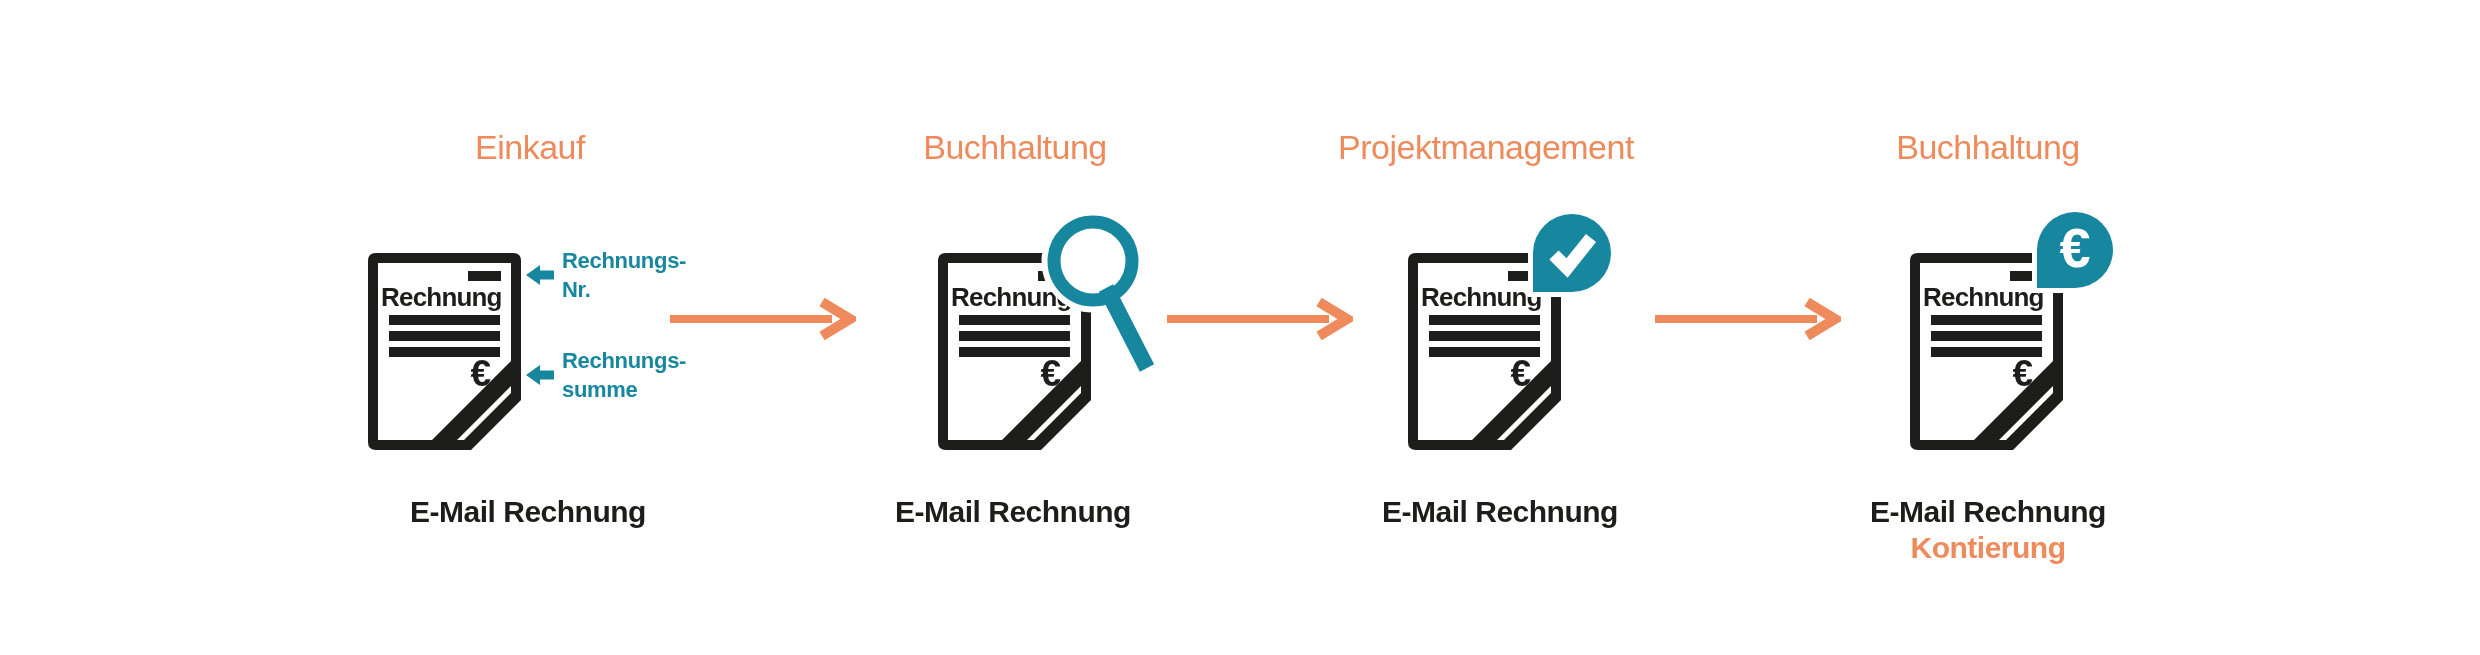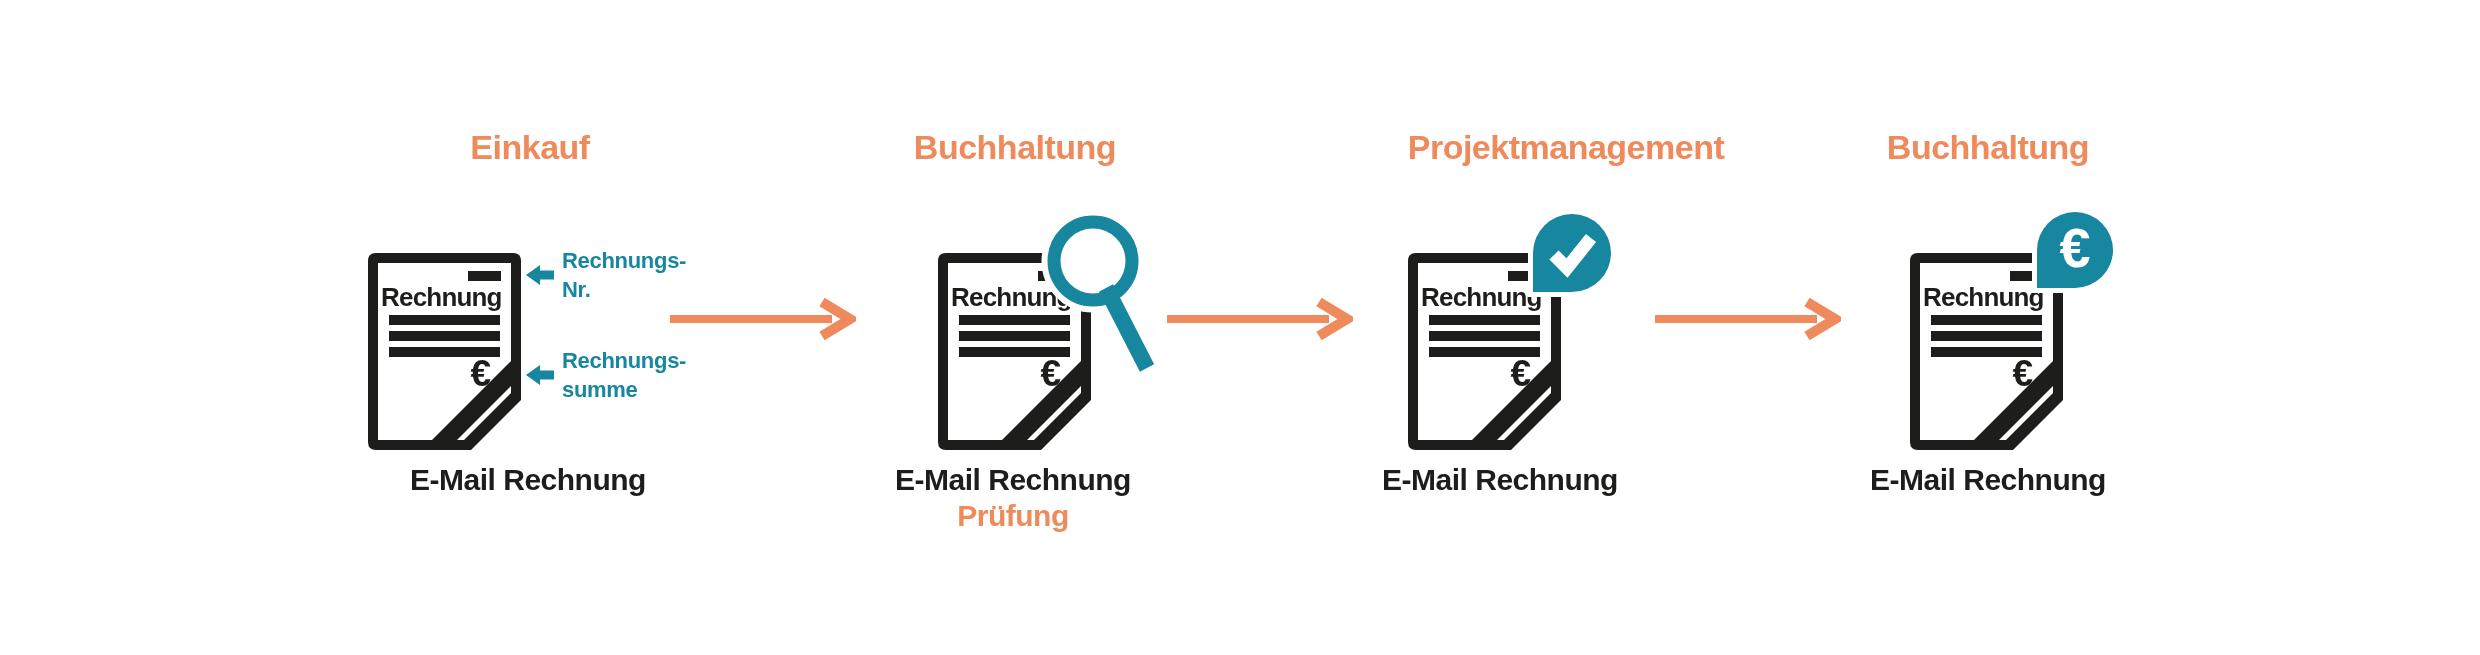--- a/index.html
+++ b/index.html
@@ -11,38 +11,38 @@
   *{margin:0;padding:0;box-sizing:border-box;}
   html,body{background:var(--bg);}
   body{
     width:2480px;height:655px;position:relative;overflow:hidden;
     font-family:"Liberation Sans", sans-serif;
   }
 
   
   .stage-heading{
     position:absolute;top:128px;width:420px;text-align:center;
-    font-size:34px;font-weight:700;color:var(--orange);letter-spacing:-0.5px;
+    font-size:34px;font-weight:400;color:var(--orange);letter-spacing:-0.5px;
   }
 
   
   .doc{position:absolute;top:253px;width:153px;height:175px;padding-left:11px;}
   .doc svg{position:absolute;left:0;top:0;}
   .doc-title{
     position:absolute;left:13px;top:29px;
     font-size:26px;font-weight:600;color:var(--ink);letter-spacing:-0.8px;
   }
   .doc-euro{
     position:absolute;right:30px;top:100px;
     font-size:37px;font-weight:700;color:var(--ink);
   }
 
   
   .caption{position:absolute;top:462px;width:360px;text-align:center;line-height:36px;}
-  .caption-main{font-size:30px;font-weight:600;color:var(--ink);letter-spacing:-0.5px;}
+  .caption-main{font-size:30px;font-weight:600;color:var(--ink);letter-spacing:-0.5px;margin-top:32px;}
   .caption-sub{font-size:30px;font-weight:600;color:var(--orange);letter-spacing:-0.5px;}
 
   
   .connector{position:absolute;top:297px;width:186px;height:44px;}
 
   
   .annot-arrow{position:absolute;width:28px;height:22px;}
   .annot-text{
     position:absolute;left:562px;width:220px;
     font-size:22px;font-weight:700;color:var(--teal);line-height:29px;letter-spacing:-0.3px;
@@ -60,21 +60,21 @@
     color:#fff;font-size:56px;font-weight:700;line-height:1;
     transform:translateY(-2px);
   }
   .magnifier{position:absolute;left:1040px;top:190px;width:130px;height:200px;z-index:3;}
 </style>
 </head>
 <body>
 
 <div class="stage-heading" style="left:320px">Einkauf</div>
 <div class="stage-heading" style="left:805px">Buchhaltung</div>
-<div class="stage-heading" style="left:1356px">Projektmanagement</div>
+<div class="stage-heading" style="left:1276px">Projektmanagement</div>
 <div class="stage-heading" style="left:1778px">Buchhaltung</div>
 
 <div class="doc" style="left:368px">
   <svg width="153" height="197" viewBox="0 0 153 197">
     <path d="M8,0 H145 Q153,0 153,8 V147 L103,197 H8 Q0,197 0,189 V8 Q0,0 8,0 Z" fill="#1D1D1B"></path>
     <path d="M10,10 H143 V140 L96,187 H10 Z" fill="#FFFFFF"></path>
     <path d="M143,108 V133 L89,187 H64 Z" fill="#1D1D1B"></path>
     <rect x="100" y="18" width="33" height="10" fill="#1D1D1B"></rect>
     <rect x="21" y="62" width="111" height="10" fill="#1D1D1B"></rect>
     <rect x="21" y="78" width="111" height="10" fill="#1D1D1B"></rect>
@@ -171,20 +171,20 @@
 
 <div class="badge" style="left:2037px;top:212px;width:76px;height:76px">
   <span class="badge-euro-symbol">€</span>
 </div>
 
 <div class="caption" style="left:348px">
   <div class="caption-main">E-Mail Rechnung</div>
 </div>
 <div class="caption" style="left:833px">
   <div class="caption-main">E-Mail Rechnung</div>
-  <div class="caption-sub">Prüfung</div>
 </div>
 <div class="caption" style="left:1320px">
   <div class="caption-main">E-Mail Rechnung</div>
 </div>
 <div class="caption" style="left:1808px">
   <div class="caption-main">E-Mail Rechnung</div>
+  <div class="caption-sub">Kontierung</div>
 </div>
 
 </body></html>

